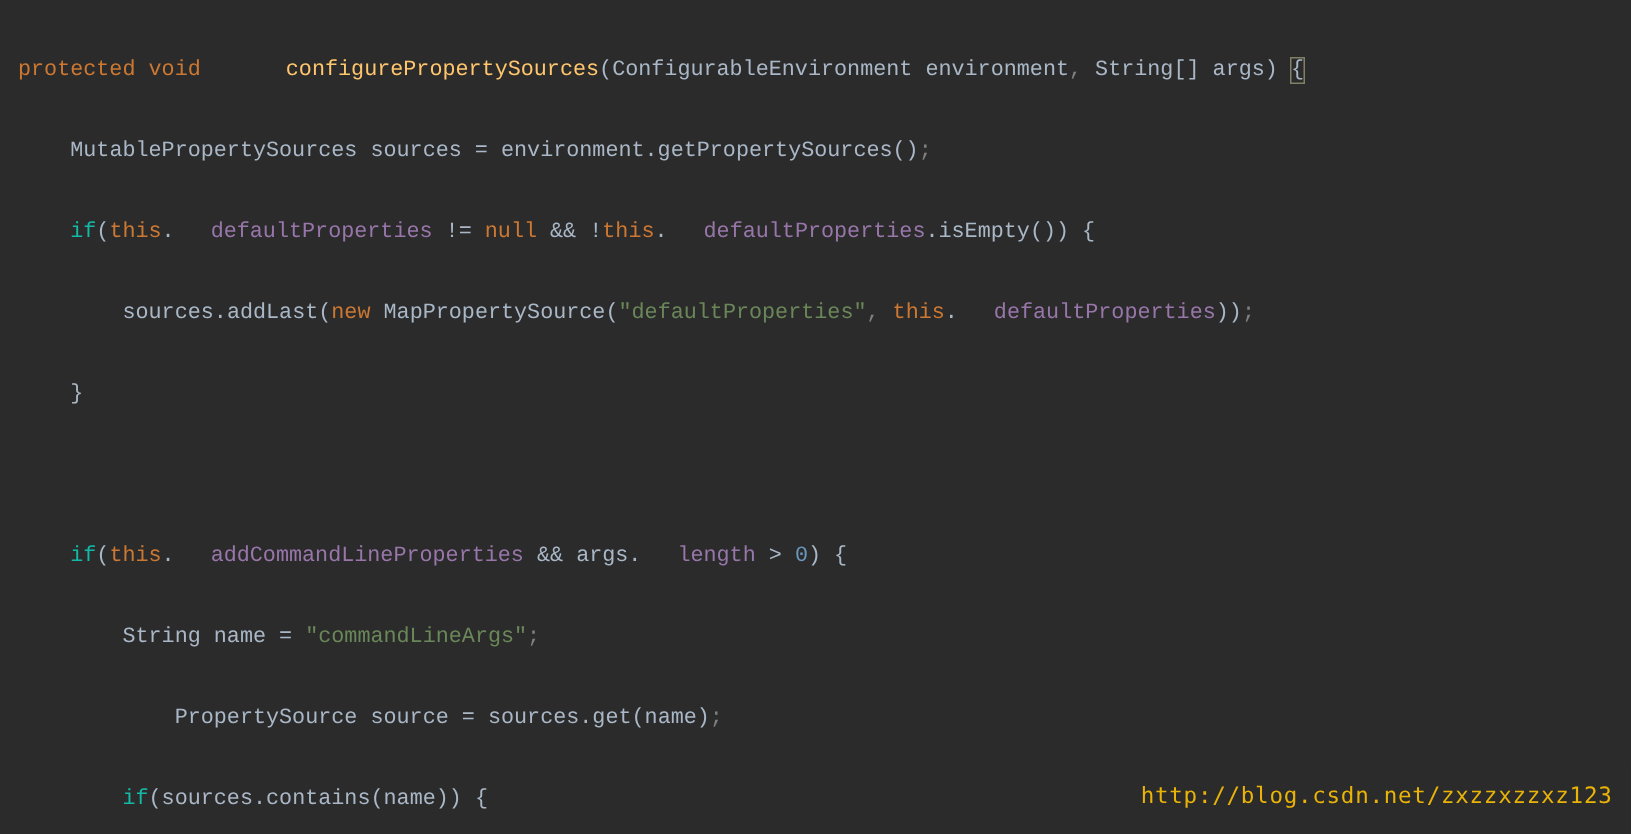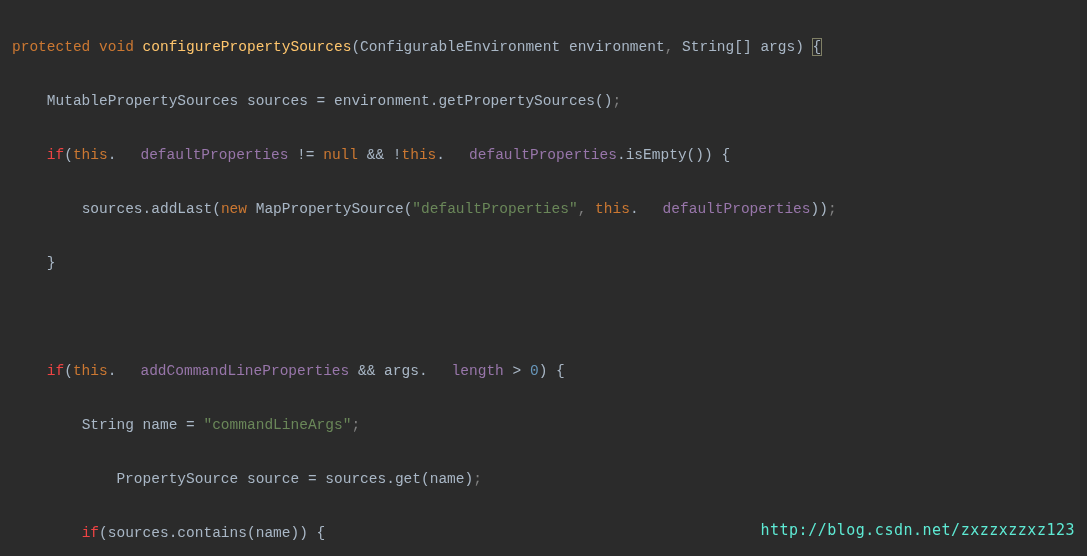--- a/index.html
+++ b/index.html
@@ -20,40 +20,40 @@
       padding-left: 12px;
       padding-top: 7px;
     }
     .code-area {
       white-space: pre;
     }
     .kw-modifier { color: #cc7832; margin-top: 15px; }
     .kw-primitive { color: #cc7832; }
     .kw-new { color: #cc7832; }
     .kw-this { color: #cc7832; }
-    .kw-if { color: #ef4444; }
+    .kw-if { color: #14b8a6; }
     .kw-null { color: #cc7832; }
-    .method-decl { color: #ffc66d; }
+    .method-decl { color: #ffc66d; margin-left: 48px; }
     .param-name { color: #a9b7c6; }
     .type { color: #a9b7c6; }
     .field { color: #9876aa; margin-left: 24px; }
     .string { color: #6a8759; }
     .punct { color: #a9b7c6; }
     .semi { color: #808080; }
     .local { color: #a9b7c6; }
     .method { color: #a9b7c6; }
     .number { color: #6897bb; }
     .brace-highlight {
       outline: 1px solid #808066;
     }
     .watermark {
       position: absolute;
       bottom: 12px;
       right: 12px;
-      color: #5eead4;
+      color: #eab308;
       font-size: 15px;
       font-family: 'Consolas', monospace;
       letter-spacing: 0.5px;
       text-align: right;
     }
   </style>
 </head>
 <body>
 
 <div class="code-area">

